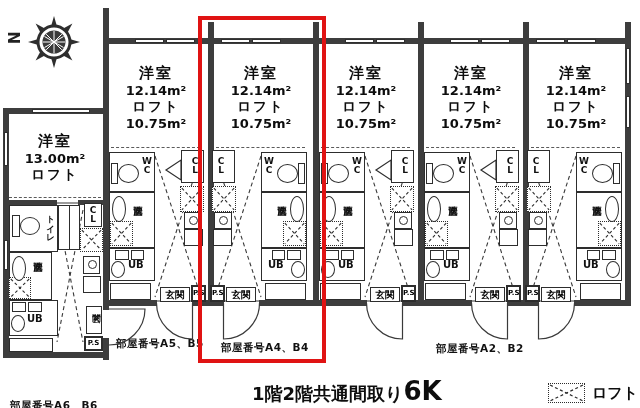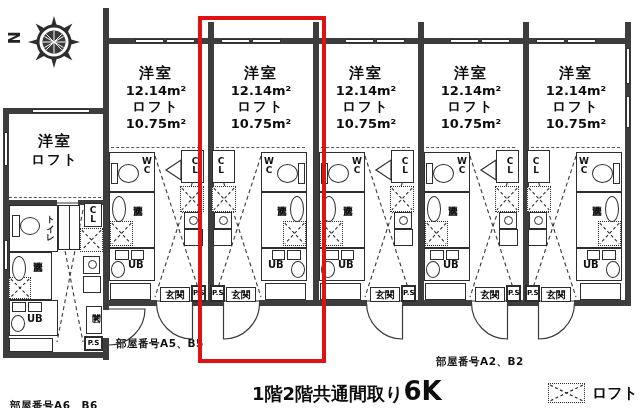--- a/index.html
+++ b/index.html
@@ -303,20 +303,21 @@
       <div class="wall" style="left: 3px; top: 108px; width: 6px; height: 250px;"></div>
       <div class="wall" style="left: 3px; top: 108px; width: 100px; height: 6px;"></div>
       <div class="wall" style="left: 3px; top: 352px; width: 106px; height: 6px;"></div>
       <div class="wall" style="left: 103px; top: 306px; width: 6px; height: 4px;"></div>
       <div class="wall" style="left: 103px; top: 338px; width: 6px; height: 22px;"></div>
       <div class="window" style="left: 32px; top: 109px; width: 58px; height: 4px;"></div>
       <div class="windowV" style="left: 4px; top: 132px; width: 4px; height: 34px;"></div>
       <div class="windowV" style="left: 4px; top: 240px; width: 4px; height: 30px;"></div>
       <div class="rlabel" style="left: 7px; top: 132px; width: 96px;">
         <div class="big">洋室</div>
+        <div class="num">13.00m²</div>
         <div class="big" style="font-size:13.5px">ロフト</div>
       </div>
       <div class="dashline" style="left: 9px; top: 197px; width: 92px; height: 0px;"></div>
       <div class="wall" style="left: 9px; top: 200px; width: 48px; height: 5px;"></div>
       <div class="wall" style="left: 78px; top: 200px; width: 25px; height: 5px;"></div>
       <div class="thr" style="left: 57px; top: 202px; width: 21px; height: 1.5px;"></div>
       <div class="frame" style="left: 9px; top: 205px; width: 49px; height: 47px;"></div>
       <div class="frame" style="left: 12px; top: 215px; width: 8px; height: 22px;"></div>
       <div class="ell" style="left: 20px; top: 217px; width: 20px; height: 18px;"></div>
       <div class="lbl vtext" style="left: 44px; top: 209px; width: 11px; height: 40px; font-size: 8.5px;">トイレ</div>
@@ -383,21 +384,22 @@
       <path d="M 402.5,303 V 339 A 36 36 0 0 1 366.5,303" fill="none" stroke="#3a3a3a" stroke-width="1.2"></path>
       <path d="M 507.5,303 V 339 A 36 36 0 0 1 471.5,303" fill="none" stroke="#3a3a3a" stroke-width="1.2"></path>
       <path d="M 538.5,303 V 339 A 36 36 0 0 0 574.5,303" fill="none" stroke="#3a3a3a" stroke-width="1.2"></path>
       <path d="M 109,309 H 145 A 36 36 0 0 1 109,345" fill="none" stroke="#3a3a3a" stroke-width="1.2"></path>
     </svg>
 
   <div id="redbox"></div>
 
   <div class="roomno" style="left:10px;top:365px;margin-top:34px;">部屋番号A6、B6</div>
   <div class="roomno" style="left:116px;top:337px;">部屋番号A5、B5</div>
-  <div class="roomno" style="left:436px;top:342px;margin-top:13px;">部屋番号A2、B2</div>
+  <div class="roomno" style="left:221px;top:341px;">部屋番号A4、B4</div>
+  <div class="roomno" style="left:436px;top:342px;">部屋番号A2、B2</div>
 
   <div id="caption">
     <span class="cmain">1階2階共通間取り</span><span class="cbig">6K</span>
   </div>
 
   <div class="loftbox" style="left:548px;top:383px;width:37px;height:20px;">
     <svg>
         <line x1="3%" y1="6%" x2="97%" y2="94%" stroke="#2d2d2d" stroke-width="1.2" stroke-dasharray="3,2.5"></line>
          <line x1="97%" y1="6%" x2="3%" y2="94%" stroke="#2d2d2d" stroke-width="1.2" stroke-dasharray="3,2.5"></line>
       </svg>

